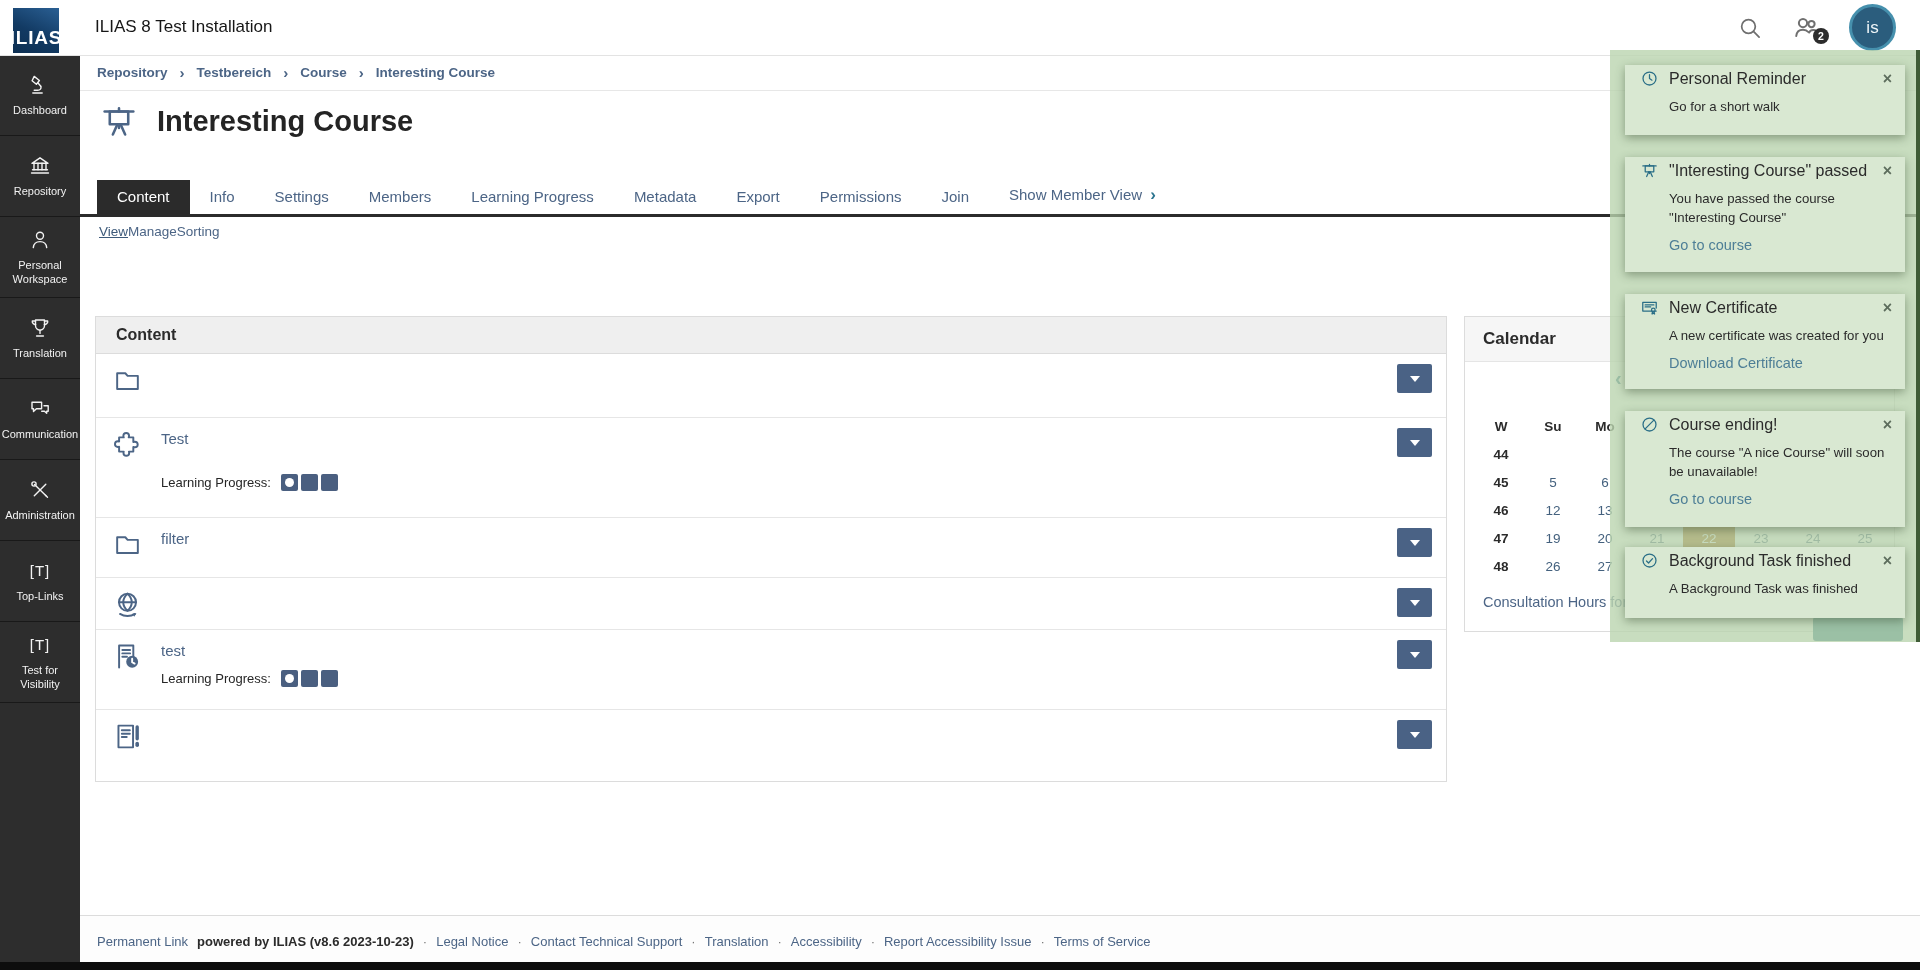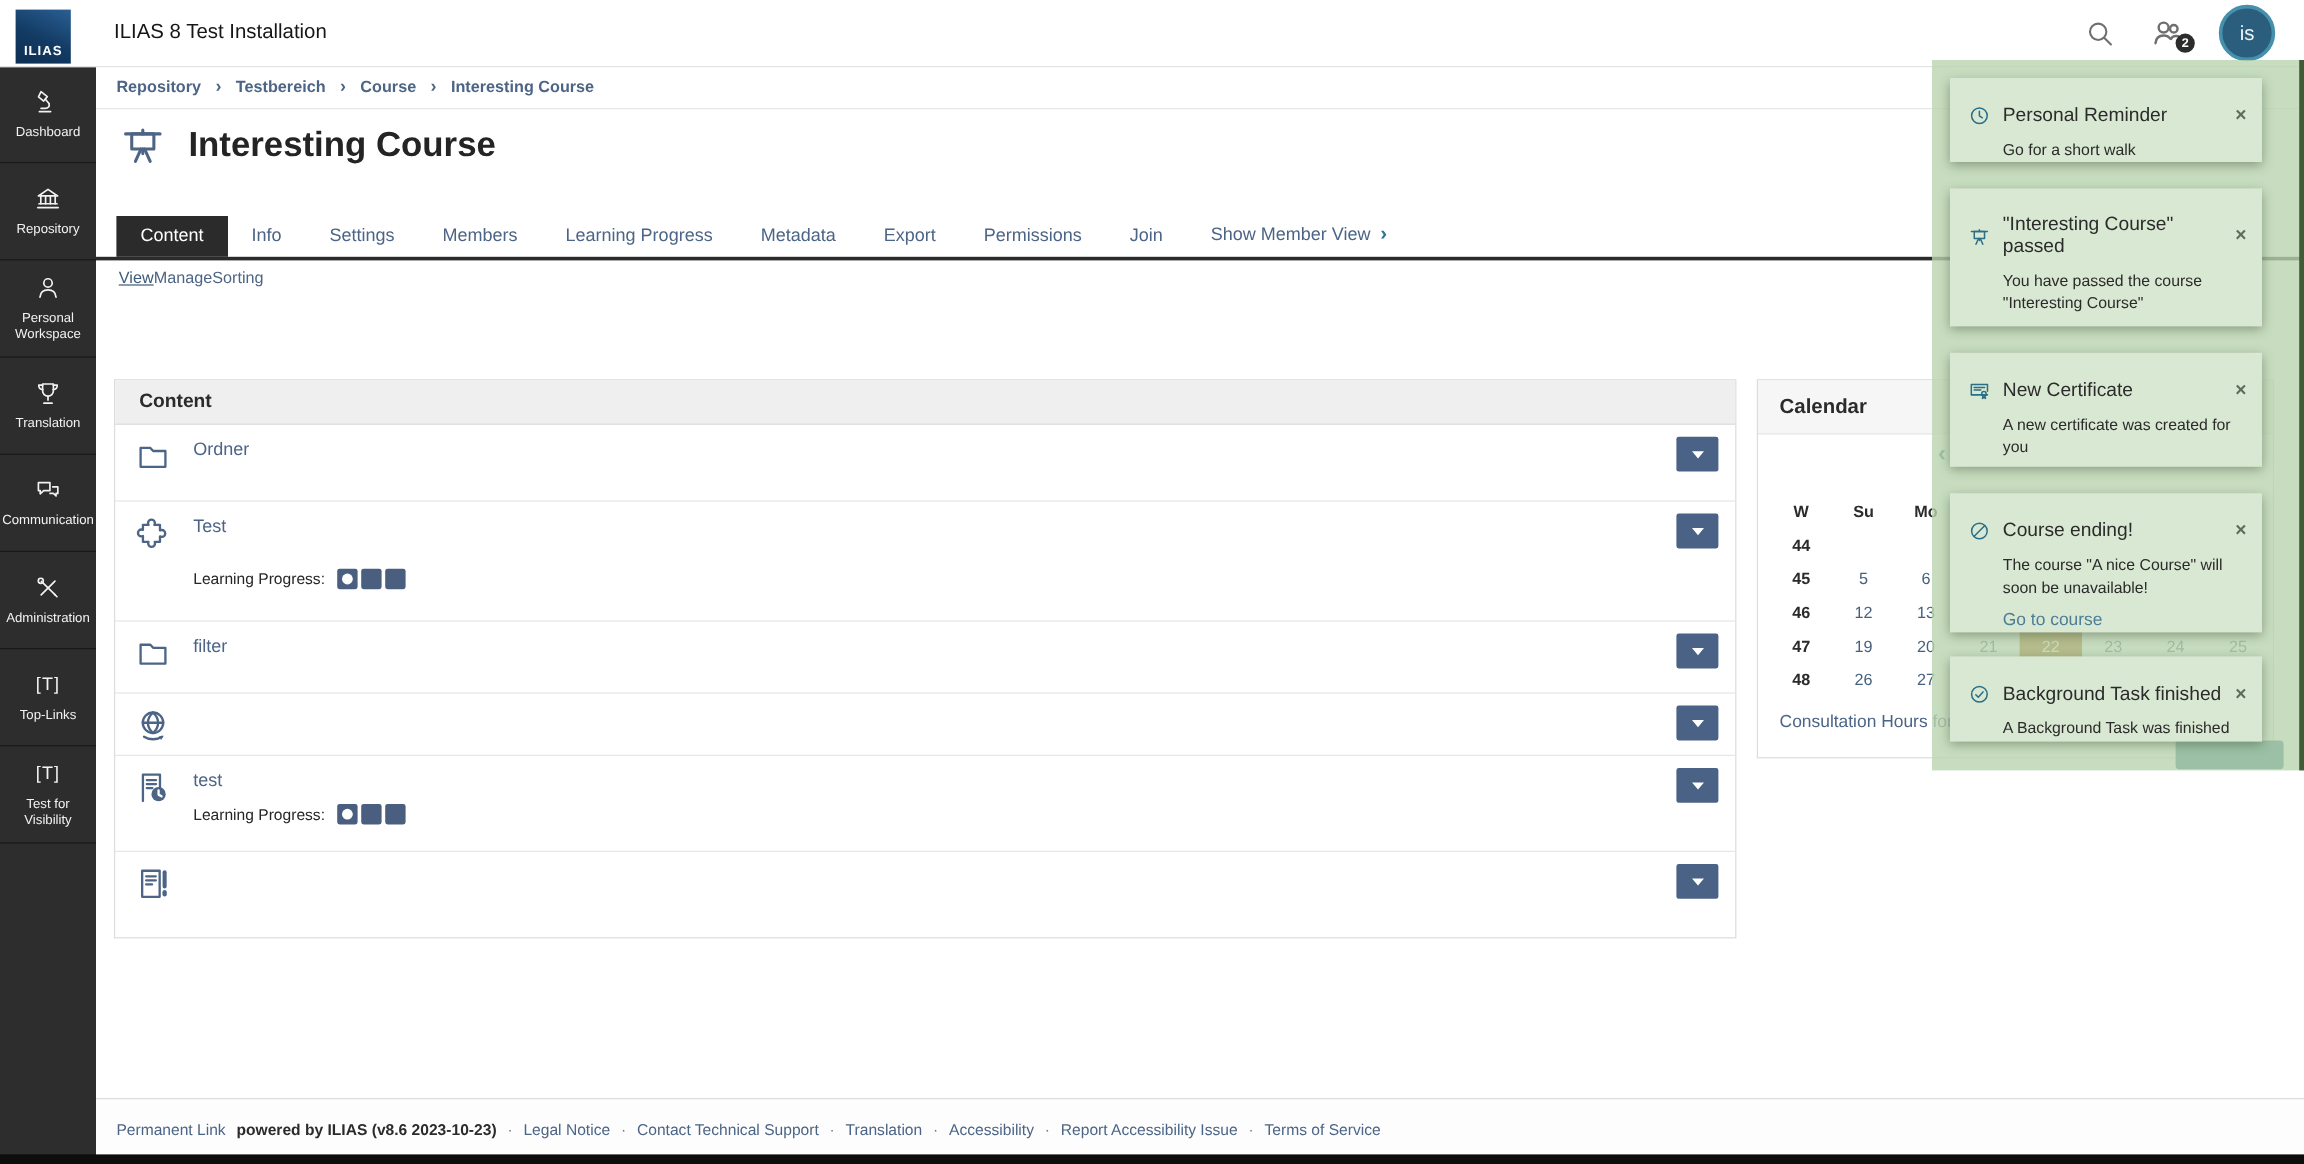--- a/index.html
+++ b/index.html
@@ -8,21 +8,21 @@
   a{text-decoration:none;cursor:pointer;}
   .ico{display:inline-block;}
   .ico svg{width:100%;height:100%;fill:none;stroke:currentColor;stroke-width:1.6;
            stroke-linecap:round;stroke-linejoin:round;display:block;}
 
   
   .header{position:absolute;left:0;top:0;width:1920px;height:55px;background:#fff;
           border-bottom:1px solid #e3e3e3;z-index:15;}
   .logo{position:absolute;left:13px;top:8px;width:46px;height:45px;cursor:pointer;
         background:linear-gradient(205deg,#2a5f93 0%,#123a63 55%,#0d2f52 100%);
-        color:#fff;font-weight:700;font-size:11px;letter-spacing:.8px;
+        color:#fff;font-weight:700;font-size:19px;letter-spacing:.8px;
         display:flex;align-items:flex-end;justify-content:center;padding-bottom:4px;box-sizing:border-box;}
   .app-title{position:absolute;left:95px;top:17px;font-size:17px;font-weight:400;color:#161616;}
   .header-right{position:absolute;right:24px;top:0;height:55px;display:flex;align-items:center;gap:28px;}
   .hicon{width:26px;height:26px;color:#6f6f6f;cursor:pointer;}
   .hicon.users{width:30px;height:30px;position:relative;}
   .badge{position:absolute;right:-8px;bottom:-1px;width:16px;height:16px;border-radius:50%;
          background:#2c2c2c;color:#fff;font-size:10.5px;font-weight:700;
          display:flex;align-items:center;justify-content:center;}
   .avatar{width:41px;height:41px;border-radius:50%;background:#2b5d7d;border:3px solid #4690ad;
           color:#eef5f8;font-size:17px;display:flex;align-items:center;justify-content:center;cursor:pointer;}
@@ -105,22 +105,22 @@
           border-top:1px solid #dcdcdc;display:flex;align-items:center;gap:9px;padding-left:17px;
           font-size:13px;background:#fdfdfd;}
   .f-link{color:#4c6586;}
   .f-powered{color:#2b2b2b;font-weight:600;}
   .f-sep{color:#777;}
   .bottom-bar{position:absolute;left:0;top:962px;width:1920px;height:8px;background:#0d0d0d;z-index:40;}
 
   
   .toast-overlay{position:absolute;left:1610px;top:50px;width:310px;height:592px;box-sizing:border-box;
                  background:rgba(186,213,175,0.80);border-right:4px solid #3f5c36;z-index:30;}
-  .toast{position:absolute;left:15px;width:260px;box-sizing:border-box;background:#d9e8d2;
-         box-shadow:0 3px 9px rgba(50,70,45,0.45);padding:22px 13px 10px 15px;overflow:hidden;}
+  .toast{position:absolute;left:15px;width:280px;box-sizing:border-box;background:#d9e8d2;
+         box-shadow:0 3px 9px rgba(50,70,45,0.45);padding:4px 13px 10px 15px;overflow:hidden;}
   .t-head{display:flex;align-items:center;gap:10px;}
   .t-icon{width:19px;height:19px;color:#2a6e87;flex:0 0 19px;}
   .t-title{font-size:16px;color:#2b2b2b;flex:1;}
   .t-close{color:#5d6d5d;font-weight:700;font-size:16px;cursor:pointer;line-height:1;}
   .t-body{margin:9px 0 0 29px;font-size:13.2px;color:#2b2b2b;line-height:1.45;}
   .t-link{display:block;margin:10px 0 0 29px;font-size:14.5px;color:#4d7e96;}
 </style>
 </head>
 <body>
 
@@ -267,21 +267,20 @@
 
   <section class="content-panel">
     <div class="panel-header">Content</div>
     <div id="content-items">
         <div class="c-row" style="height: 64px;">
           <span class="ico c-icon">
             <svg viewBox="0 0 24 24">
               <path d="M4 18.6V6.4h6.3l1.8 2H20v10.2z"></path>
             </svg>
           </span>
-          <div class="c-body"><a class="c-label">Ordner</a></div>
           <button class="dd">
             <span class="dd-caret"></span>
           </button>
         </div>
         <div class="c-row" style="height: 100px;">
           <span class="ico c-icon">
             <svg viewBox="0 0 24 24">
               <path d="M5.5 6.5h3.6c-.2-.4-.3-.8-.3-1.2a2.2 2.2 0 0 1 4.4 0c0 .4-.1.8-.3 1.2h3.6v3.6c.4-.2.8-.3 1.2-.3a2.2 2.2 0 0 1 0 4.4c-.4 0-.8-.1-1.2-.3v3.6h-3.4c.1.3.2.7.2 1a2.2 2.2 0 0 1-4.4 0c0-.3.1-.7.2-1H5.5v-3.8c-.3.1-.6.2-1 .2a2.2 2.2 0 0 1 0-4.4c.4 0 .7.1 1 .2z"></path>
             </svg>
           </span>

